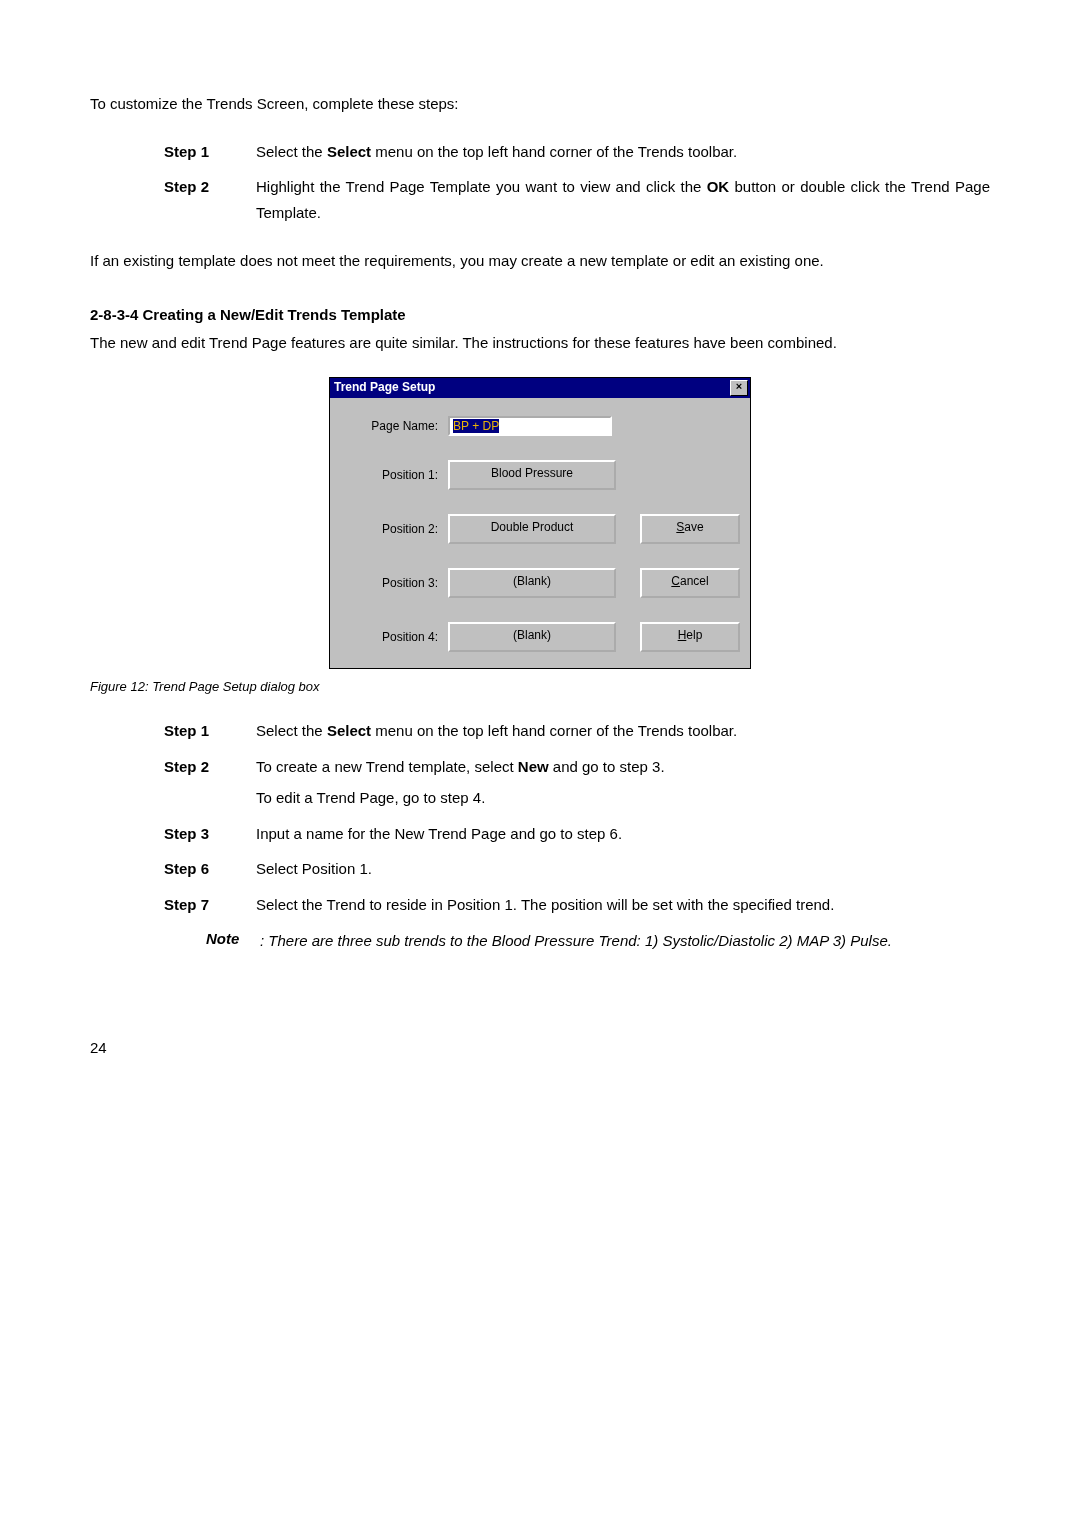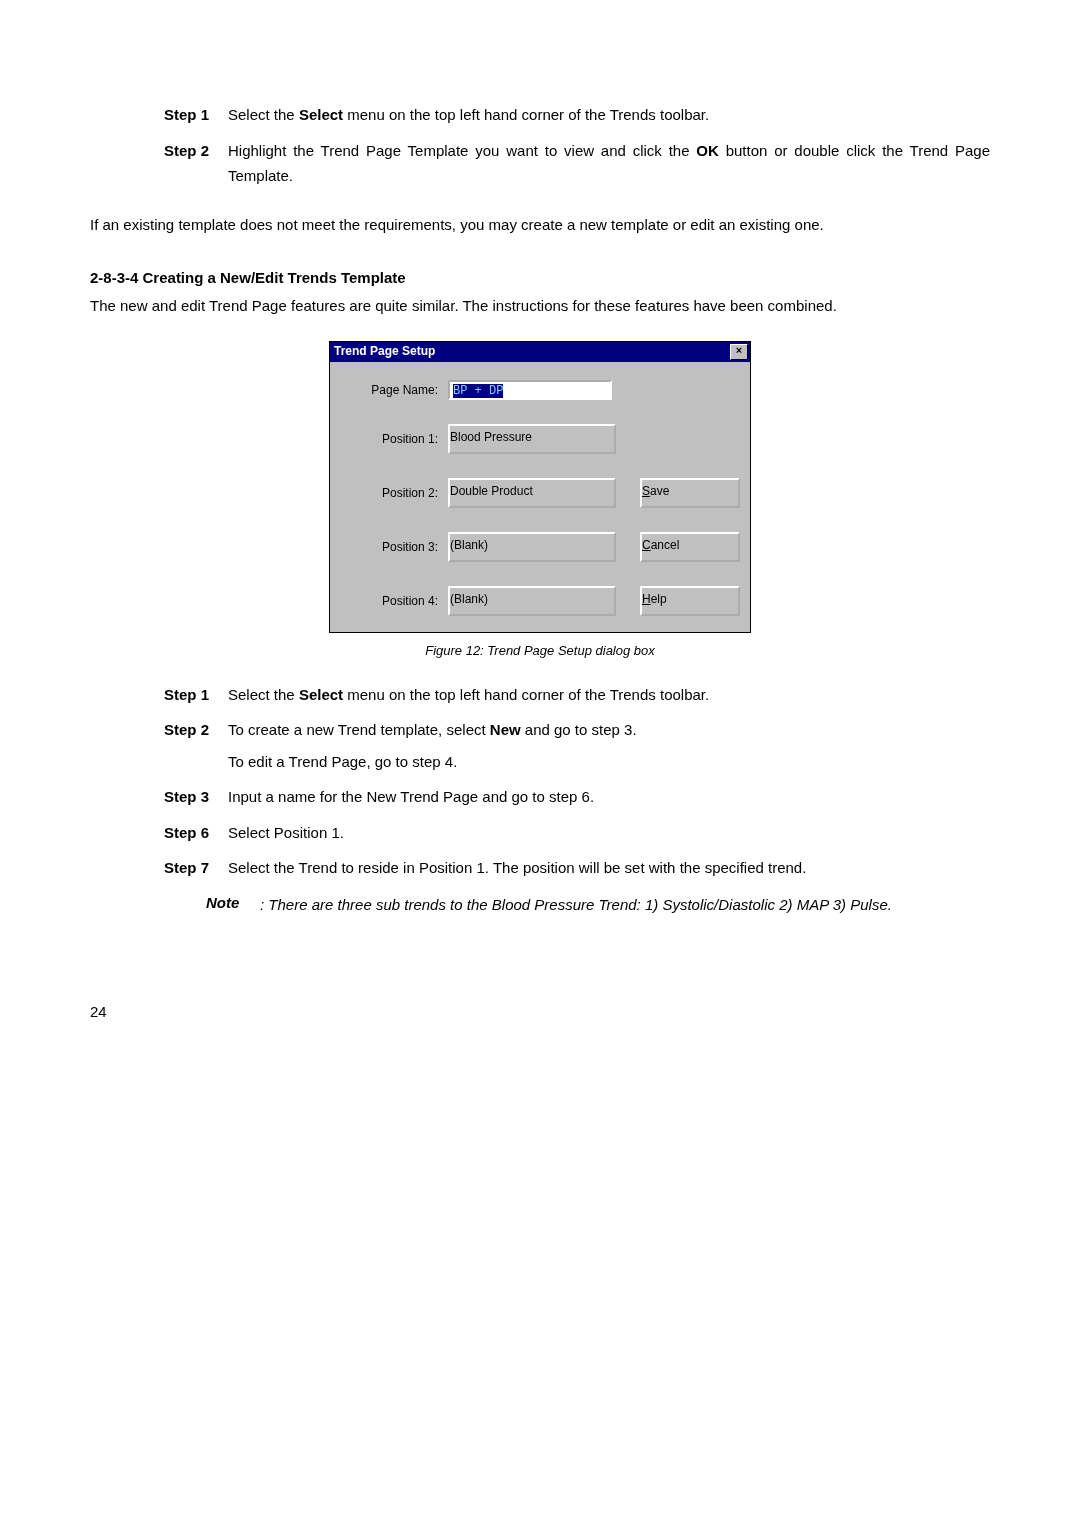--- a/index.html
+++ b/index.html
@@ -21,20 +21,21 @@
     .justify {
       text-align: justify;
     }
     .step-block {
       margin: 12px 0 12px 74px;
     }
     .step-row {
       display: flex;
       margin-bottom: 10px;
       line-height: 1.7;
+      gap: 28px;
     }
     .step-row .label {
       flex: 0 0 64px;
       font-weight: bold;
     }
     .step-row .text {
       flex: 1;
       text-align: justify;
     }
     .section-heading {
@@ -102,34 +103,33 @@
       width: 100%;
       box-sizing: border-box;
       height: 20px;
       border: 2px inset #fff;
       background: #fff;
       padding: 1px 3px;
       font-size: 12px;
     }
     .win-input .sel {
       background: #000080;
-      color: #7dd3fc;
-      font-family: Liberation Mono, monospace;
+      color: #eab308;
     }
     .win-btn {
       width: 100%;
       height: 26px;
       background: #c0c0c0;
       border: 2px outset #fff;
       font-size: 12px;
+      text-align: center;
       line-height: 22px;
     }
     .mn { text-decoration: underline; }
     .caption {
-      text-align: center;
       font-style: italic;
       font-size: 13px;
       margin: 10px 0 24px 0;
     }
     .note-row {
       margin: 6px 0 0 42px;
       line-height: 1.6;
     }
     .note-label {
       font-style: italic;
@@ -146,20 +146,21 @@
       margin-top: 86px;
       font-size: 15px;
     }
     b { font-weight: bold; }
   </style>
 </head>
 <body>
 
 <div class="page">
 
+  <p class="para">To customize the Trends Screen, complete these steps:</p>
 
   <div class="step-block">
     <div class="step-row">
       <div class="label">Step 1</div>
       <div class="text">
         <span>Select the </span><b>Select</b><span> menu on the top left hand corner of the Trends toolbar.</span>
       </div>
     </div>
     <div class="step-row">
       <div class="label">Step 2</div>

